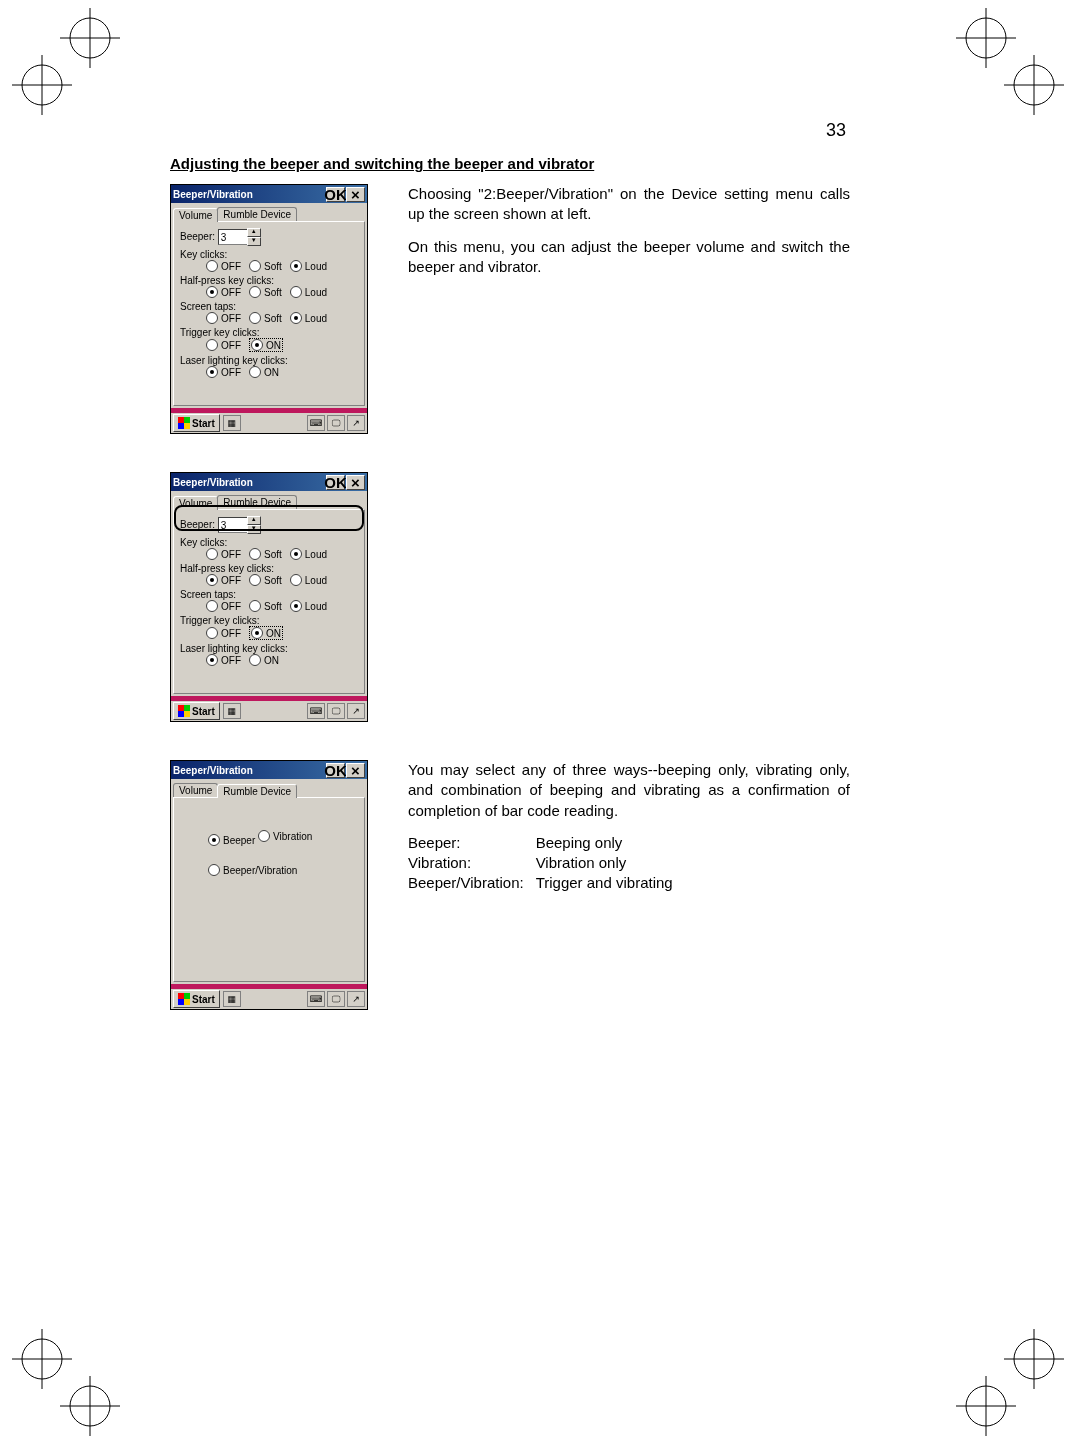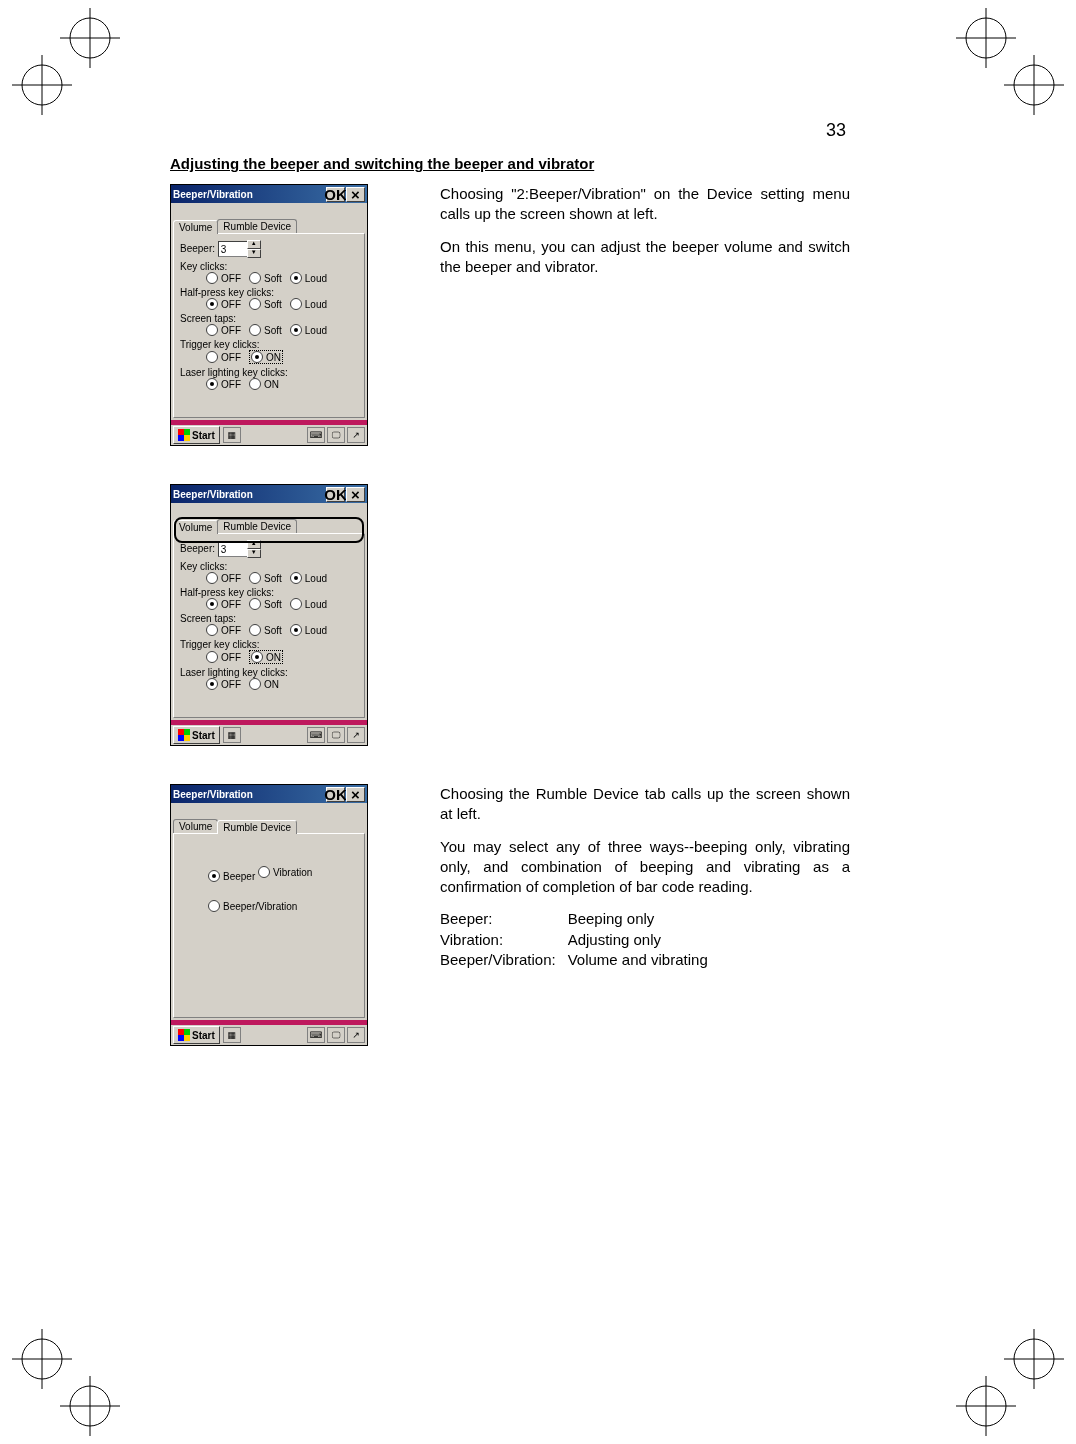--- a/index.html
+++ b/index.html
@@ -33,21 +33,21 @@
   .section-title {
     font-size: 15px;
     font-weight: bold;
     text-decoration: underline;
     margin-bottom: 12px;
   }
   .row-block {
     display: flex;
     align-items: flex-start;
     margin-bottom: 38px;
-    gap: 72px;
+    gap: 40px;
   }
   .screenshot {
     width: 198px;
     flex: 0 0 198px;
     box-sizing: border-box;
   }
   .win {
     background: #d4d0c8;
     border: 1px solid #000;
     font-family: Tahoma, Arial, sans-serif;
@@ -75,21 +75,21 @@
     color: #000;
     font-size: 15px;
     font-weight: bold;
     display: flex;
     align-items: center;
     justify-content: center;
     line-height: 1;
   }
   .tabs {
     display: flex;
-    padding: 16px 2px 0 2px;
+    padding: 4px 2px 0 2px;
     gap: 0;
     font-size: 10px;
   }
   .tab {
     background: #d4d0c8;
     border: 1px solid #808080;
     border-bottom: none;
     border-top-left-radius: 3px;
     border-top-right-radius: 3px;
     padding: 1px 5px;
@@ -505,32 +505,31 @@
           </div>
           <div class="tray">
             <div class="ic">⌨</div>
             <div class="ic">🖵</div>
             <div class="ic">↗</div>
           </div>
         </div>
       </div>
     </div>
     <div class="desc">
-      <p>Choosing the Rumble Device tab calls up the screen shown at left.</p>
       <p>You may select any of three ways--beeping only, vibrating only, and combination of beeping and vibrating as a confirmation of completion of bar code reading.</p>
       <div class="def-table">
         <div class="def-row">
             <span class="def-k">Beeper:</span>
             <span class="def-v">Beeping only</span>
           </div>
         <div class="def-row">
             <span class="def-k">Vibration:</span>
-            <span class="def-v">Adjusting only</span>
+            <span class="def-v">Vibration only</span>
           </div>
         <div class="def-row">
             <span class="def-k">Beeper/Vibration:</span>
-            <span class="def-v">Volume and vibrating</span>
+            <span class="def-v">Trigger and vibrating</span>
           </div>
       </div>
     </div>
   </div>
 
 </div>
 
 </body></html>

